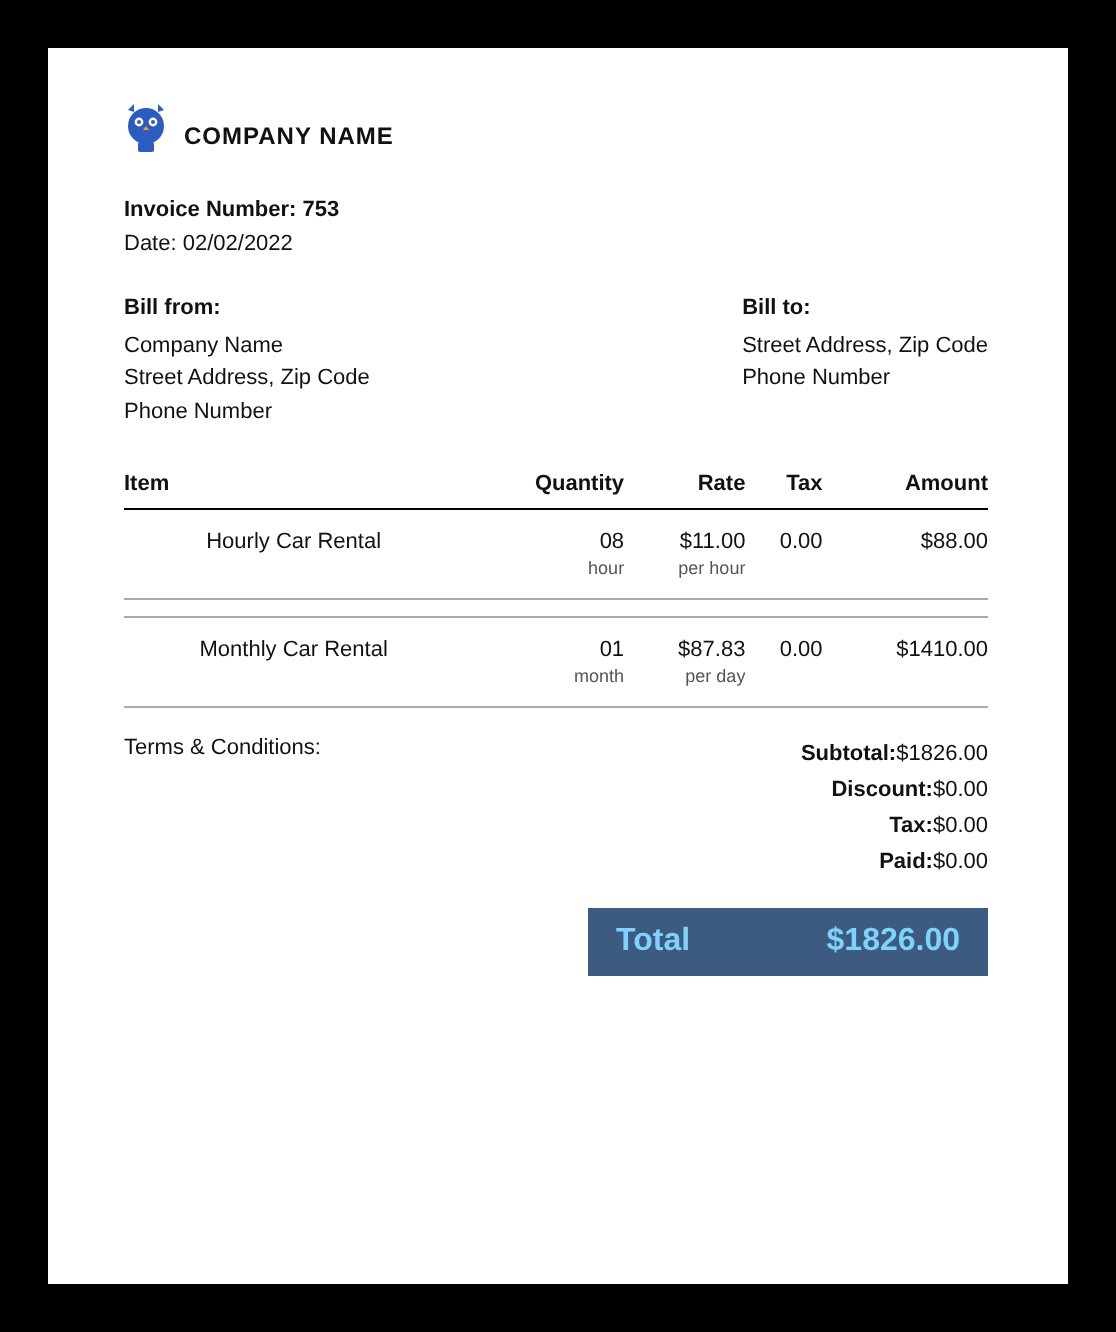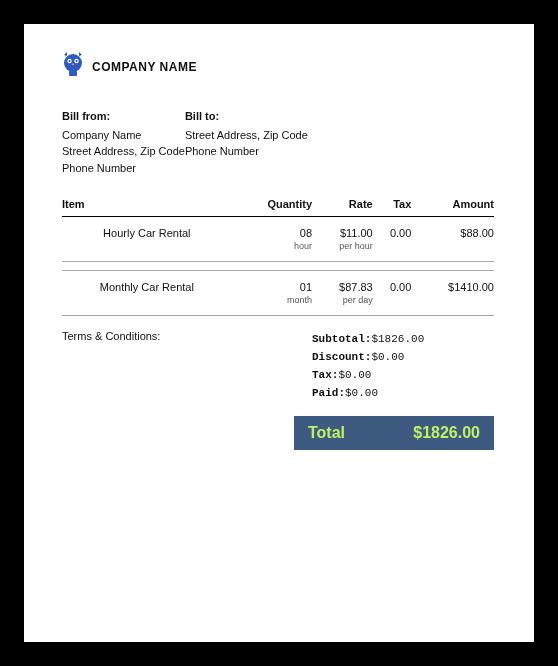--- a/index.html
+++ b/index.html
@@ -27,38 +27,38 @@
   }
   .stripe1 { width:4px; height:28px; background:#3d5a80; margin-right:3px;}
   .stripe2 { width:6px; height:28px; background:#3d5a80; margin-right:6px;}
   .invoice-box {
     background:#3d5a80; color:#fff;
     font-weight:900; letter-spacing:3px;
     font-size:22px; padding:3px 12px 3px 6px;
   }
   .meta { margin-top:14px; font-size:11px; line-height:1.5; }
   .meta .label { font-weight:700; }
-  .billing { display:flex; justify-content:flex-start; margin-top:26px; font-size:11px; line-height:1.5; }
+  .billing { display:flex; justify-content:space-between; margin-top:16px; font-size:11px; line-height:1.5; }
   .billing .head { font-weight:700; margin-bottom:2px;}
   .billing .right { text-align:left; }
   table.items { width:100%; border-collapse:collapse; margin-top:18px; font-size:11px; }
   table.items th { text-align:right; font-weight:700; padding:4px 0 6px 0; border-bottom:1.5px solid #000;}
   table.items th:first-child { text-align:left; }
   table.items td { text-align:right; padding:8px 0 2px 0; vertical-align:top;}
   table.items td:first-child { text-align:center; font-weight:400;}
   table.items .sub { font-size:9px; color:#555; display:block; margin-top:2px;}
   table.items tbody tr.data td { padding-top:10px; }
   table.items tbody tr.sep td { border-bottom:1px solid #aaa; padding:0 0 8px 0; height:4px;}
   .bottom { display:flex; justify-content:space-between; margin-top:14px; }
   .terms { font-size:11px; font-weight:400; flex:1;}
   .summary { width:200px; font-size:11px; }
-  .summary .row { display:flex; justify-content:flex-start; padding:3px 0;font-family:Liberation Mono, monospace; }
+  .summary .row { display:flex; justify-content:flex-end; padding:3px 0; }
   .summary .row .lbl { font-weight:700; padding-left:18px;}
   .total-bar {
-    margin-top:14px; background:#3d5a80; color:#bef264;
+    margin-top:14px; background:#3d5a80; color:#7dd3fc;
     display:flex; justify-content:space-between; align-items:center;
     padding:8px 14px; font-weight:700; font-size:16px;
   }
 </style>
 </head>
 <body>
 
 <div class="page">
 
   <div class="header-row">
@@ -79,20 +79,30 @@
             <circle cx="7.5" cy="9" r="1"></circle>
             <circle cx="14.5" cy="9" r="1"></circle>
           </g>
           <path d="M11 11 L9.5 13 L12.5 13 Z" fill="#f0a030"></path>
         </svg>
       </span>
       <span class="brand-name">COMPANY NAME</span>
     </div>
   </div>
 
+  <div class="meta">
+    <div>
+      <span class="label">Invoice Number:</span>
+      <span class="label">753</span>
+    </div>
+    <div>
+      <span>Date:</span>
+      <span>02/02/2022</span>
+    </div>
+  </div>
 
   <div class="billing">
     <div class="left">
       <div class="head">Bill from:</div>
       <div>Company Name</div>
       <div>Street Address, Zip Code</div>
       <div>Phone Number</div>
     </div>
     <div class="right">
       <div class="head">Bill to:</div>

